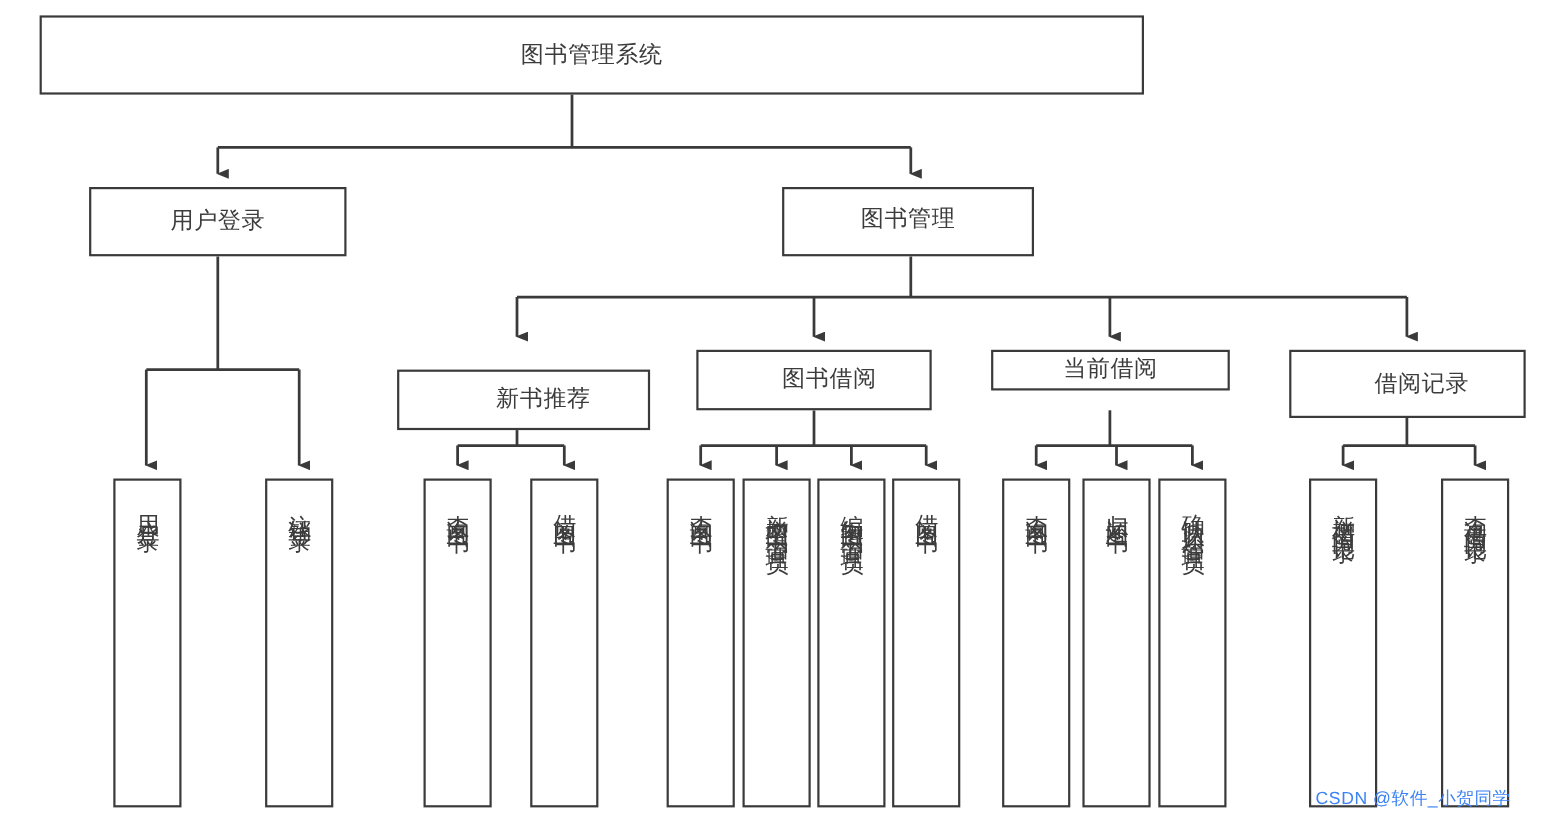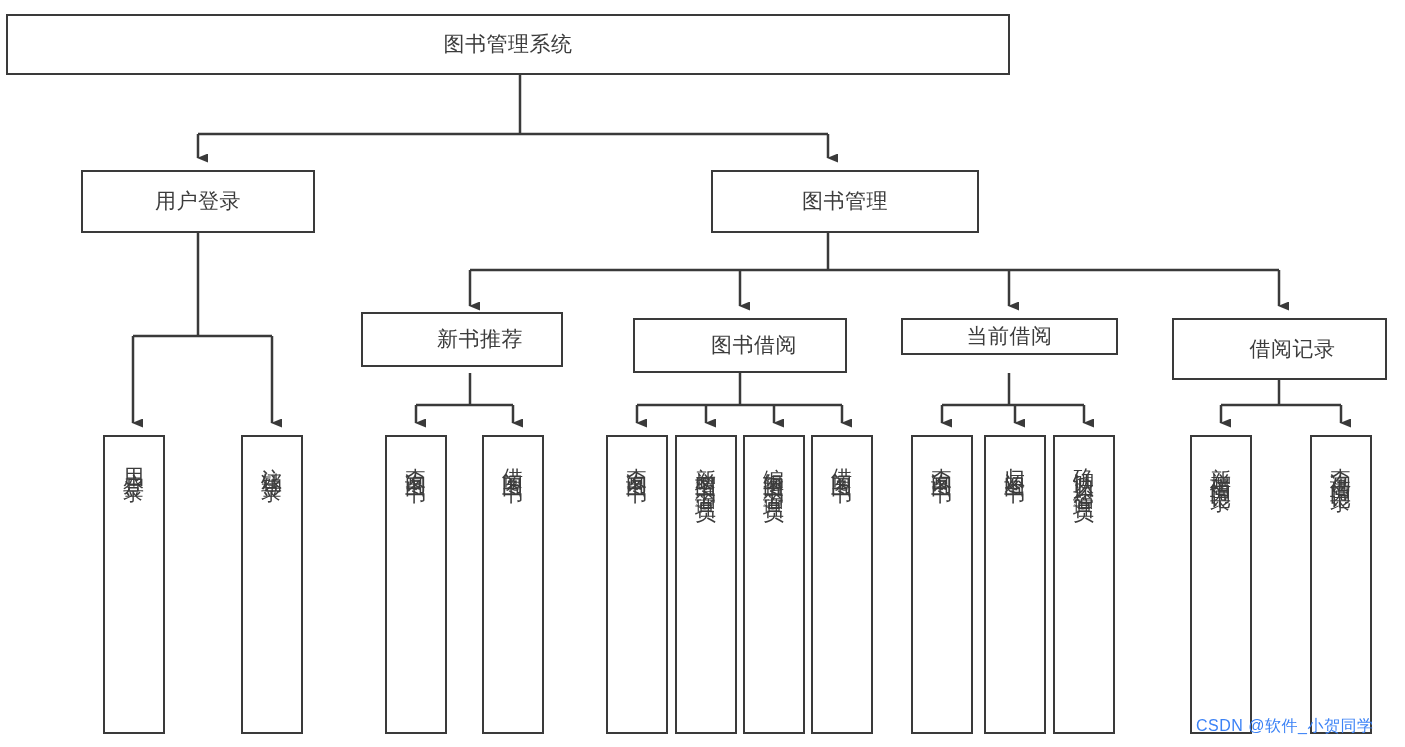--- a/index.html
+++ b/index.html
@@ -105,30 +105,30 @@
         <path d="M1015,405 L1015,423" marker-end="url(#arrow)"></path>
         <path d="M1084,405 L1084,423" marker-end="url(#arrow)"></path>
         <path d="M1279,373 L1279,405"></path>
         <path d="M1221,405 L1341,405"></path>
         <path d="M1221,405 L1221,423" marker-end="url(#arrow)"></path>
         <path d="M1341,405 L1341,423" marker-end="url(#arrow)"></path>
       </g>
   </svg>
 
   <div id="node-layer">
-      <div class="node-box" style="left: 6px; top: 14px; width: 1004px; height: 61px;">
+      <div class="node-box" style="left: 36px; top: 14px; width: 1004px; height: 72px;">
         <span class="node-label">图书管理系统</span>
       </div>
       <div class="node-box" style="left: 81px; top: 170px; width: 234px; height: 63px;">
         <span class="node-label">用户登录</span>
       </div>
-      <div class="node-box" style="left: 711px; top: 170px; width: 268px; height: 63px;">
+      <div class="node-box" style="left: 711px; top: 170px; width: 229px; height: 63px; font-family: Liberation Mono, monospace;">
         <span class="node-label">图书管理</span>
       </div>
-      <div class="node-box" style="left: 361px; top: 312px; width: 202px; height: 55px; padding-left: 36px;">
+      <div class="node-box" style="left: 361px; top: 336px; width: 230px; height: 55px; padding-left: 36px;">
         <span class="node-label">新书推荐</span>
       </div>
       <div class="node-box" style="left: 633px; top: 318px; width: 214px; height: 55px; padding-left: 28px;">
         <span class="node-label">图书借阅</span>
       </div>
       <div class="node-box" style="left: 901px; top: 318px; width: 217px; height: 37px;">
         <span class="node-label">当前借阅</span>
       </div>
       <div class="node-box" style="left: 1172px; top: 318px; width: 215px; height: 62px; padding-left: 26px;">
         <span class="node-label">借阅记录</span>

